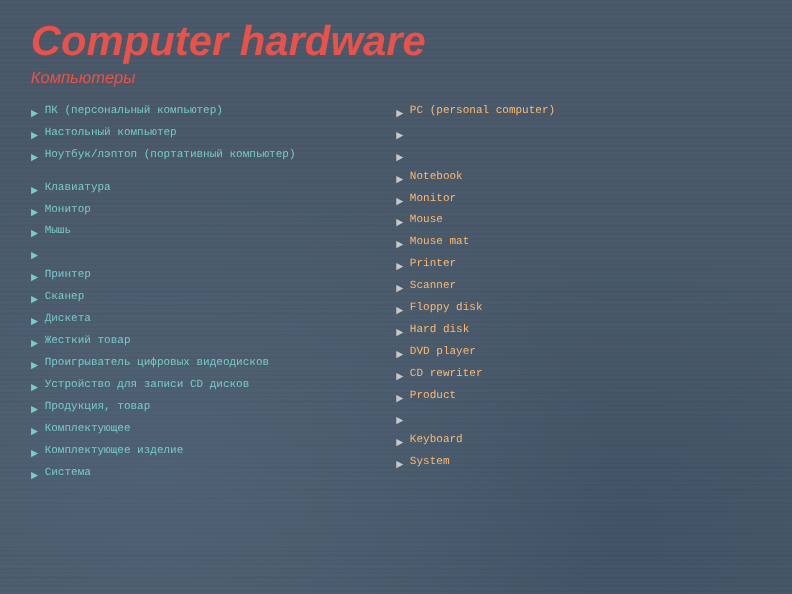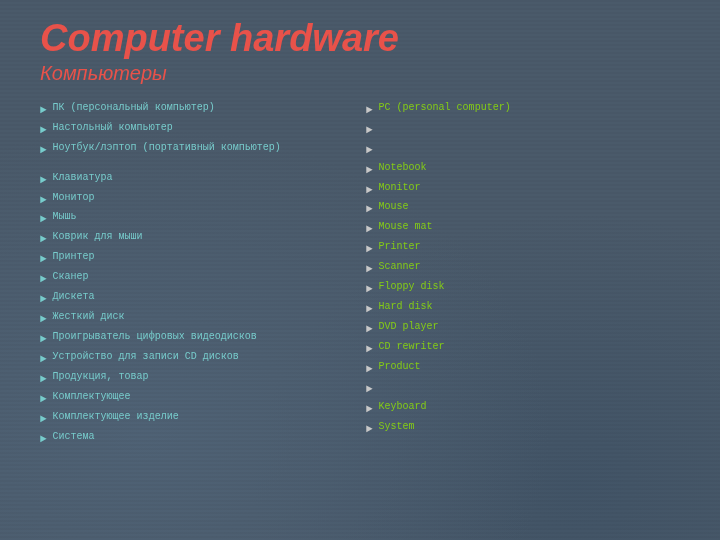--- a/index.html
+++ b/index.html
@@ -26,37 +26,37 @@
           0deg,
           transparent,
           transparent 2px,
           rgba(0,0,0,0.03) 2px,
           rgba(0,0,0,0.03) 4px
         );
       pointer-events: none;
     }
 
     .page-container {
-      padding: 18px 28px 18px 40px;
+      padding: 18px 28px 18px 28px;
       height: 100%;
       position: relative;
     }
 
     .title {
       font-size: 38px;
       font-weight: bold;
       font-style: italic;
       color: #e8524a;
       font-family: Arial, sans-serif;
       margin-bottom: 2px;
       line-height: 1.1;
     }
 
     .subtitle {
-      font-size: 20px;
+      font-size: 15px;
       color: #e8524a;
       font-family: Arial, sans-serif;
       font-style: italic;
       margin-bottom: 16px;
     }
 
     .columns-wrapper {
       display: flex;
       gap: 0;
       margin-top: 4px;
@@ -88,21 +88,21 @@
       font-family: 'Courier New', Courier, monospace;
       text-align: right;
     }
 
     .spacer {
       height: 10px;
     }
 
     
     .column-right .item-text {
-      color: #84cc16;
+      color: #fdba74;
     }
     .column-right .bullet {
       color: #c8c8c8;
     }
   </style>
 </head>
 <body>
 
 <div class="page-container">
 
@@ -132,37 +132,36 @@
         <div class="list-item">
           <span class="bullet">►</span>
           <span class="item-text">Монитор</span>
         </div>
         <div class="list-item">
           <span class="bullet">►</span>
           <span class="item-text">Мышь</span>
         </div>
         <div class="list-item">
           <span class="bullet">►</span>
-          <span class="item-text">Коврик для мыши</span>
         </div>
         <div class="list-item">
           <span class="bullet">►</span>
           <span class="item-text">Принтер</span>
         </div>
         <div class="list-item">
           <span class="bullet">►</span>
           <span class="item-text">Сканер</span>
         </div>
         <div class="list-item">
           <span class="bullet">►</span>
           <span class="item-text">Дискета</span>
         </div>
         <div class="list-item">
           <span class="bullet">►</span>
-          <span class="item-text">Жесткий диск</span>
+          <span class="item-text">Жесткий товар</span>
         </div>
         <div class="list-item">
           <span class="bullet">►</span>
           <span class="item-text">Проигрыватель цифровых видеодисков</span>
         </div>
         <div class="list-item">
           <span class="bullet">►</span>
           <span class="item-text">Устройство для записи CD дисков</span>
         </div>
         <div class="list-item">

